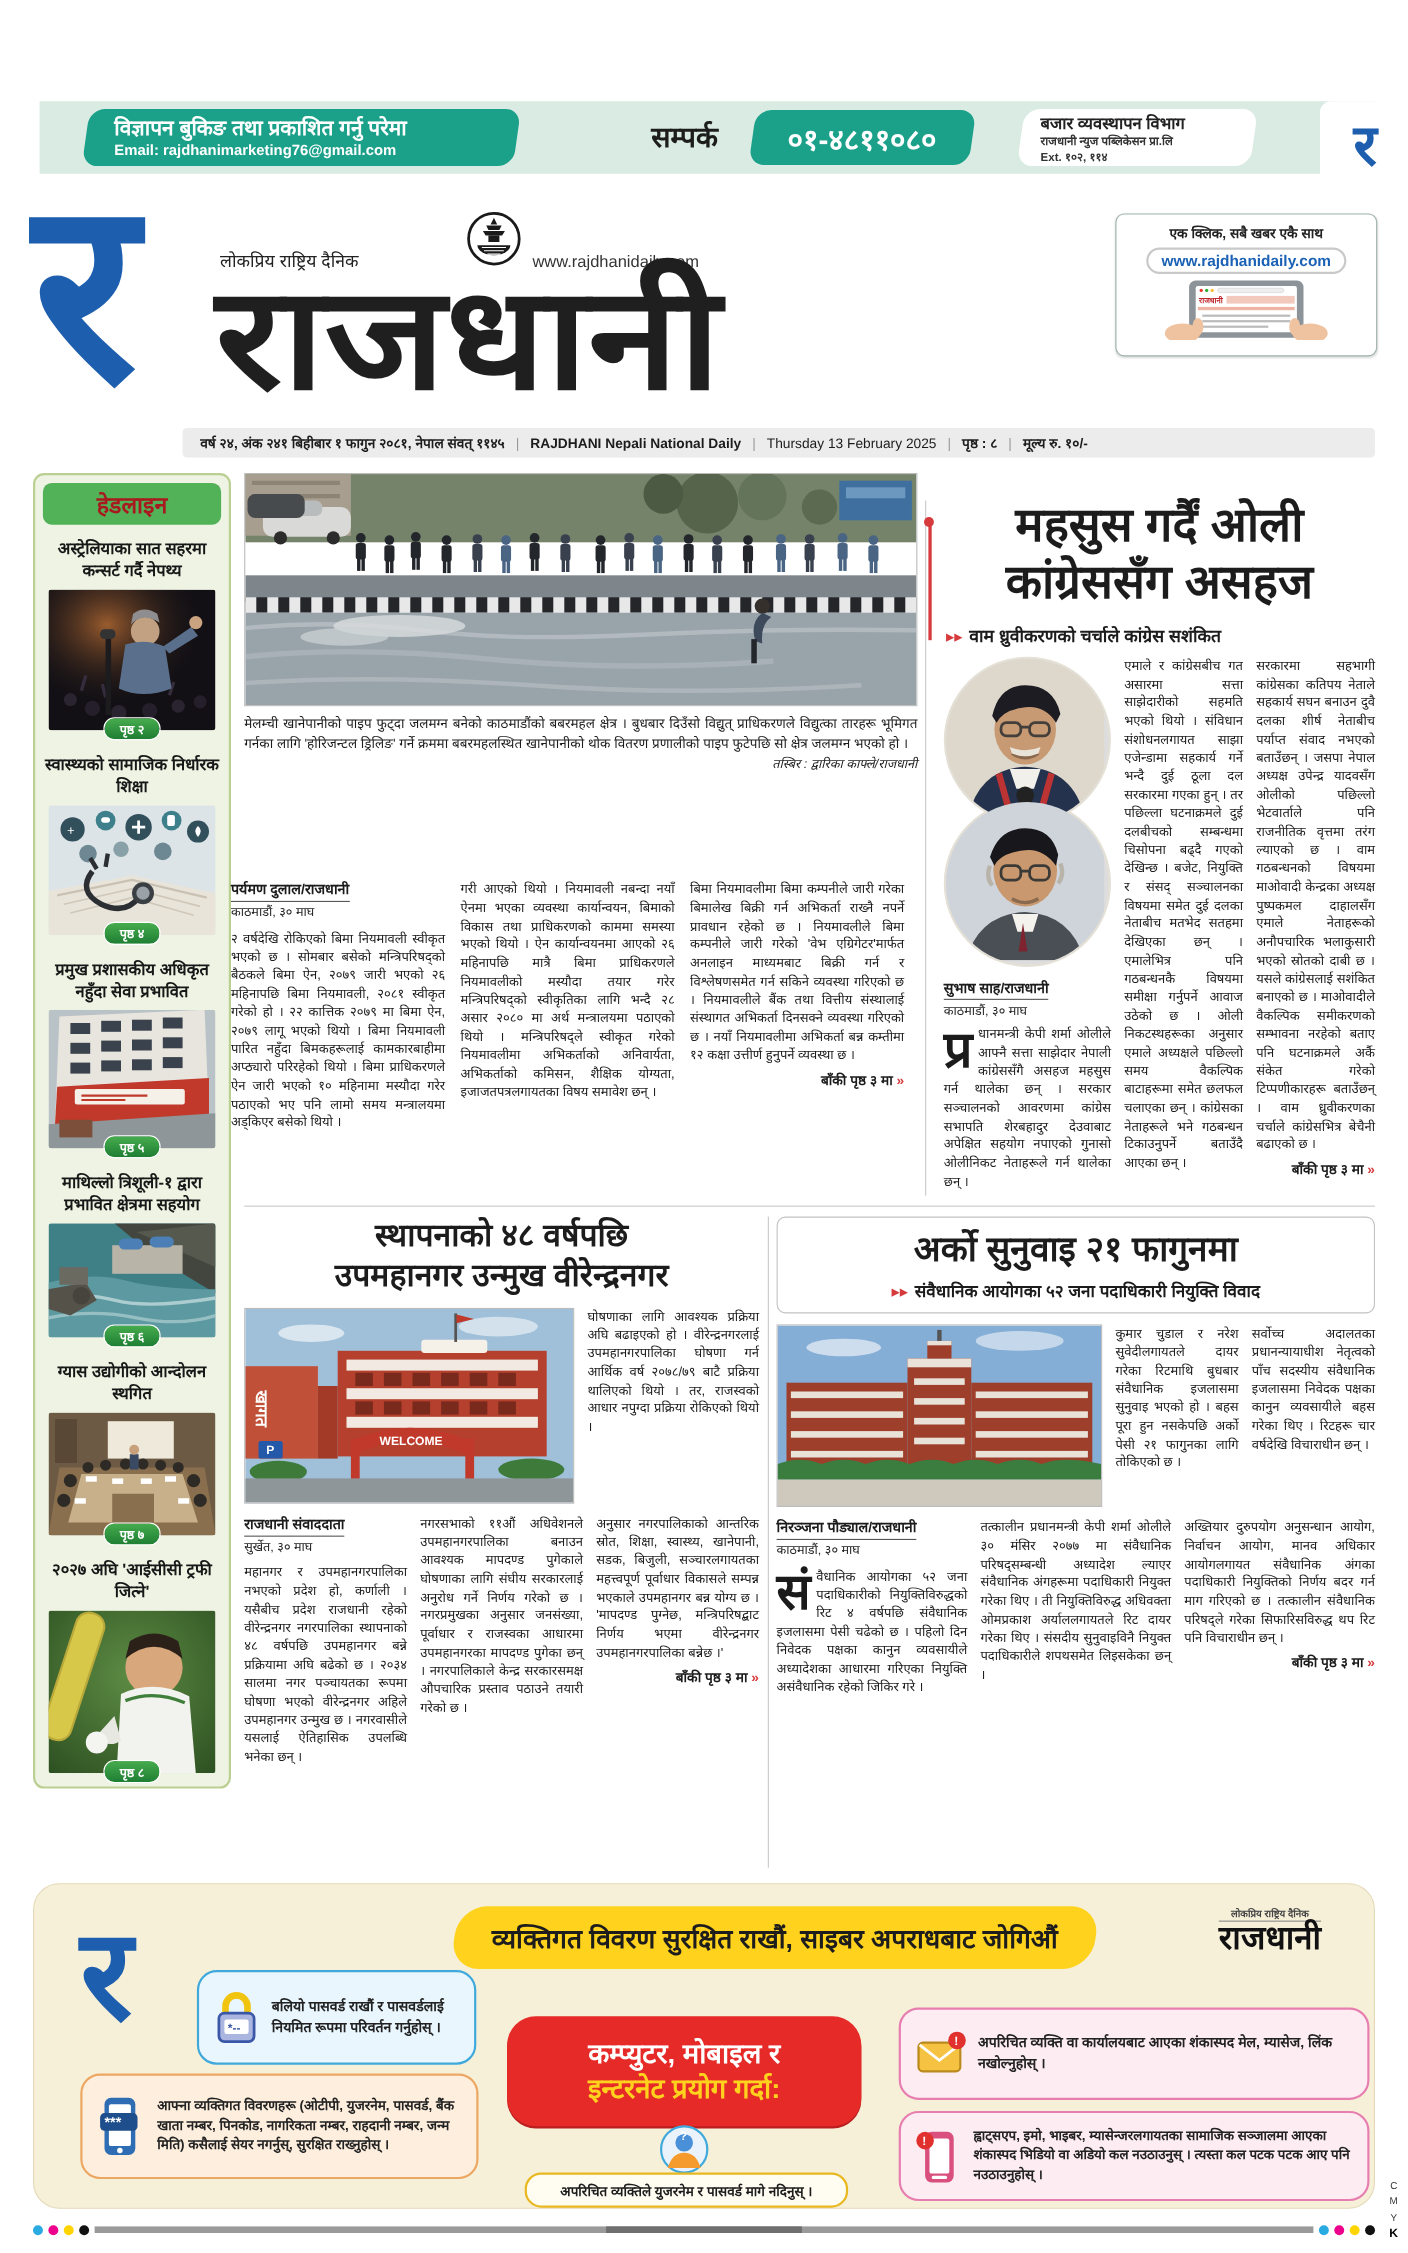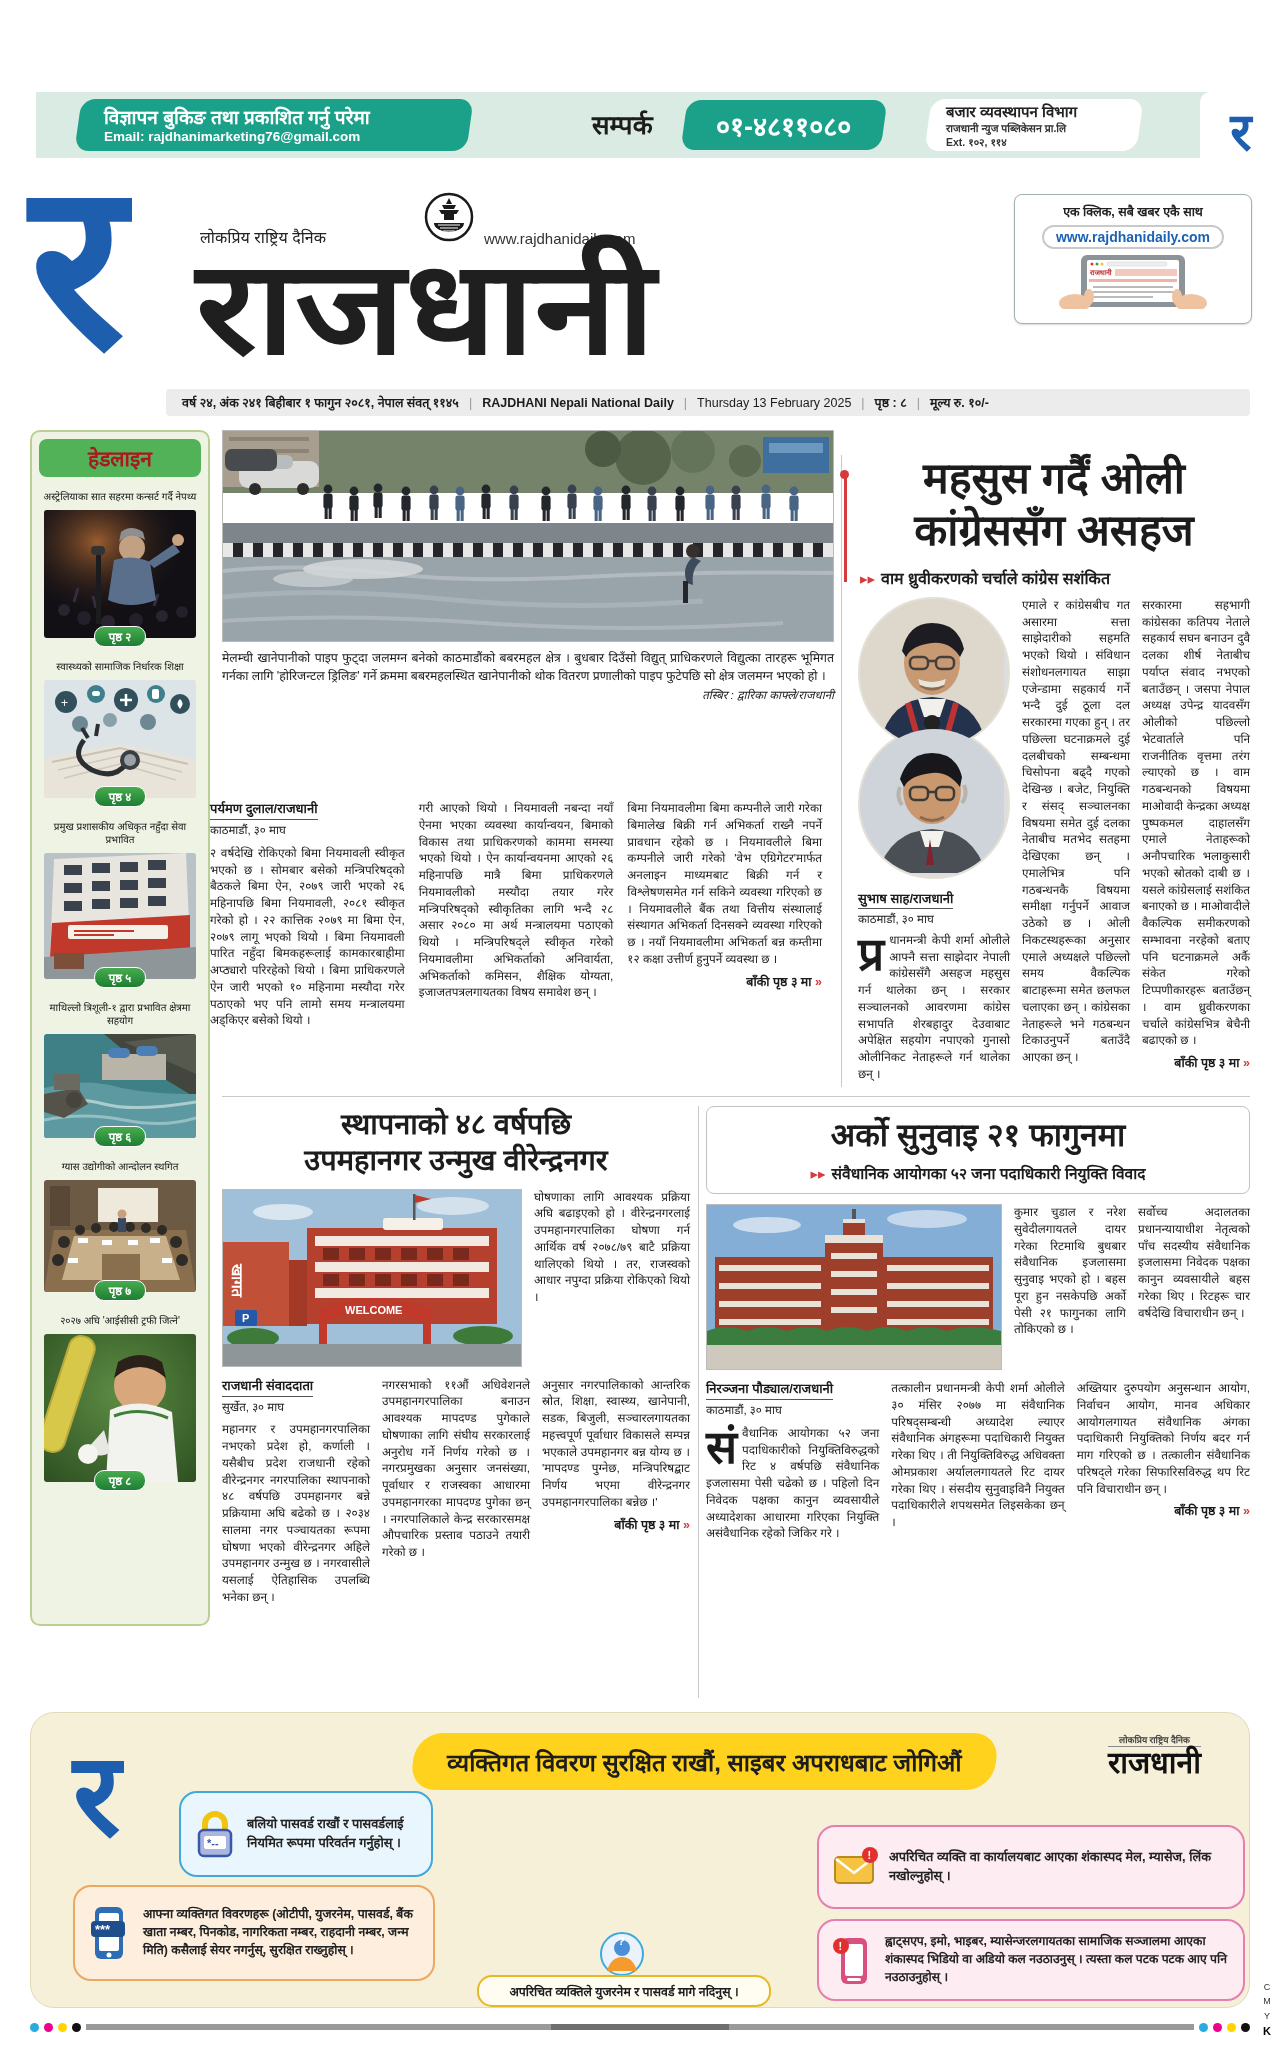--- a/index.html
+++ b/index.html
@@ -45,21 +45,21 @@
   .dateline .sep{color:#999;}
   .dl-np{font-weight:bold;}
   .dl-en{font-weight:bold;font-family:"Liberation Sans",sans-serif;}
 
   
   .sidebar{left:30px;top:430px;width:180px;height:1196px;background:#eef3e3;border:2px solid #bccf92;border-radius:10px;
            box-sizing:border-box;overflow:hidden;}
   .sb-head{margin:7px 7px 4px;background:#52b257;color:#a81a1f;font-weight:bold;font-size:21px;text-align:center;
            border-radius:8px;padding:5px 0;}
   .sb-item{text-align:center;}
-  .sb-title{font-size:10px;font-weight:normal;margin:13px 8px 7px;line-height:1.3;color:#171717;}
+  .sb-title{font-size:15px;font-weight:bold;margin:13px 8px 7px;line-height:1.3;color:#171717;}
   .sb-img{width:152px;margin:0 auto;border-radius:3px;overflow:hidden;line-height:0;}
   .sb-badge{position:relative;margin:-12px auto 0;display:table;background:linear-gradient(#47ac4e,#1e7e33);color:#fff;
             font-size:11.5px;font-weight:bold;padding:2px 14px;border-radius:10px;border:1.5px solid #fff;}
 
   
   .hairline-v{width:1px;background:#c9c9c9;}
   .hairline-h{height:1px;background:#c9c9c9;}
   .col-text{font-size:11.8px;line-height:1.42;text-align:justify;color:#1b1b1b;}
   .byline{font-weight:bold;font-size:13px;border-bottom:1px solid #555;display:inline-block;padding-bottom:1px;}
   .dateline-sm{font-size:11.5px;color:#222;margin:2px 0 6px;}
@@ -696,20 +696,24 @@
           <rect x="8" y="2" width="28" height="52" rx="6" fill="#2e6db4"></rect>
           <rect x="12" y="8" width="20" height="38" rx="2" fill="#fff"></rect>
           <rect x="4" y="16" width="34" height="16" rx="4" fill="#1e4f8c"></rect>
           <text x="8" y="29" font-size="13" font-weight="bold" fill="#fff">***</text>
           <circle cx="22" cy="50" r="2.5" fill="#fff"></circle>
         </svg>
       </span>
       <span class="txt" style="font-size:12.3px;">आफ्ना व्यक्तिगत विवरणहरू (ओटीपी, युजरनेम, पासवर्ड, बैंक खाता नम्बर, पिनकोड, नागरिकता नम्बर, राहदानी नम्बर, जन्म मिति) कसैलाई सेयर नगर्नुस्, सुरक्षित राख्नुहोस् ।</span>
     </div>
 
+    <div class="abs red-box">
+      <div>कम्प्युटर, मोबाइल र</div>
+      <div class="y">इन्टरनेट प्रयोग गर्दा:</div>
+    </div>
 
     <div class="abs person-ic">
       <svg width="46" height="46" viewBox="0 0 46 46">
         <circle cx="23" cy="23" r="21" fill="#eaf2fb" stroke="#3fa9dc" stroke-width="2"></circle>
         <circle cx="23" cy="17" r="8" fill="#4a90d9"></circle>
         <path d="M8 40 q4 -14 15 -14 q11 0 15 14 z" fill="#f59b2d"></path>
         <text x="19" y="14" font-size="11" font-weight="bold" fill="#fff">?</text>
       </svg>
     </div>
     <div class="abs cred-pill">अपरिचित व्यक्तिले युजरनेम र पासवर्ड मागे नदिनुस् ।</div>

